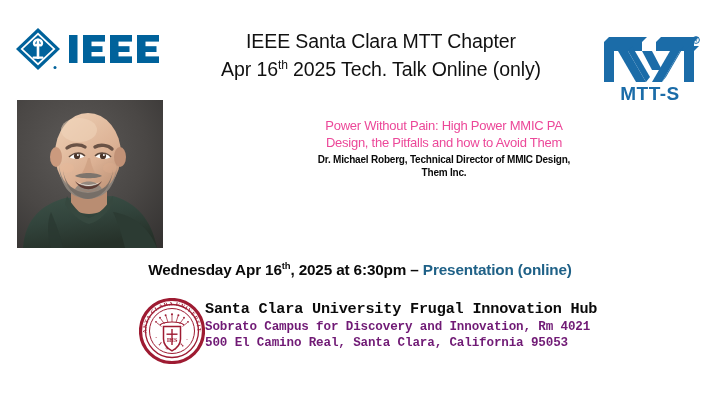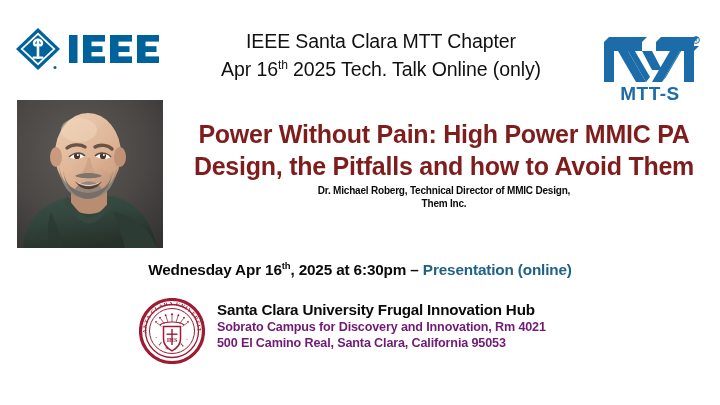--- a/index.html
+++ b/index.html
@@ -70,25 +70,25 @@
 
   
   .talk-block {
     position: absolute;
     left: 176px;
     top: 118px;
     width: 536px;
     text-align: center;
   }
   .talk-title {
-    font-size: 25px;
-    font-weight: bold;
+    font-size: 13px;
+    font-weight: normal;
     line-height: 1.28;
     letter-spacing: -0.25px;
-    color: #7f1d1d;
+    color: #ec4899;
   }
   .talk-speaker {
     margin-top: 3px;
     font-size: 10px;
     font-weight: bold;
     line-height: 1.28;
     letter-spacing: -0.2px;
     color: #0a0a0a;
   }
 
@@ -123,22 +123,22 @@
     display: flex;
     align-items: flex-start;
   }
   .scu-seal {
     width: 66px;
     height: 66px;
     flex: 0 0 66px;
     margin-top: 1px;
   }
   .venue-text {
-    margin-left: 12px;
     padding-top: 4px;
+    font-family: Liberation Mono, monospace;
   }
   .venue-name {
     font-size: 15.2px;
     font-weight: bold;
     line-height: 1.16;
     letter-spacing: -0.2px;
     color: #0a0a0a;
   }
   .venue-sub {
     font-size: 12.6px;

